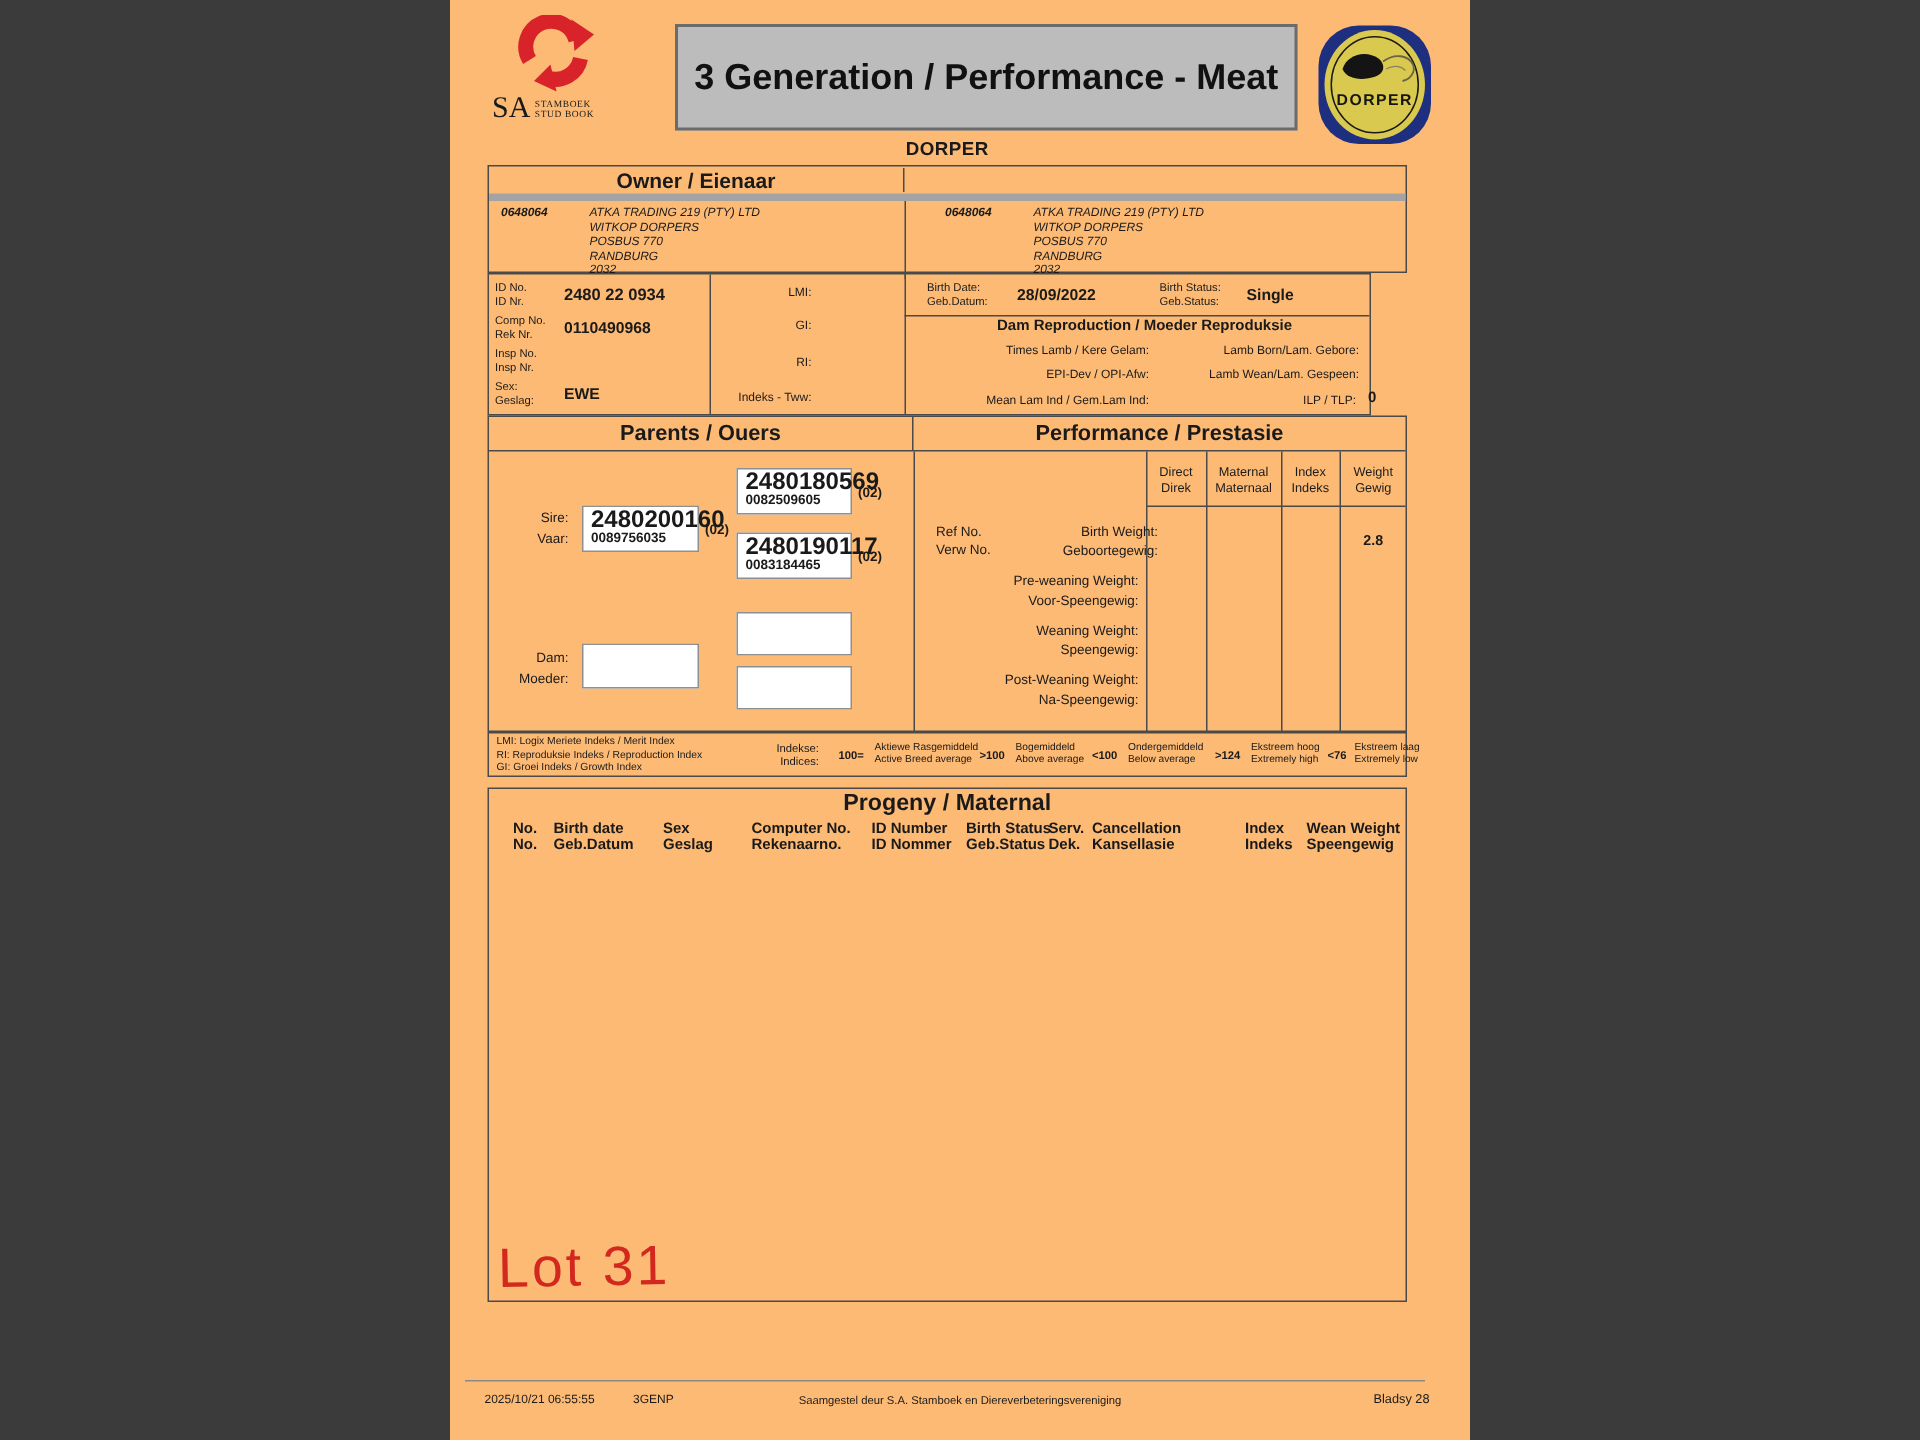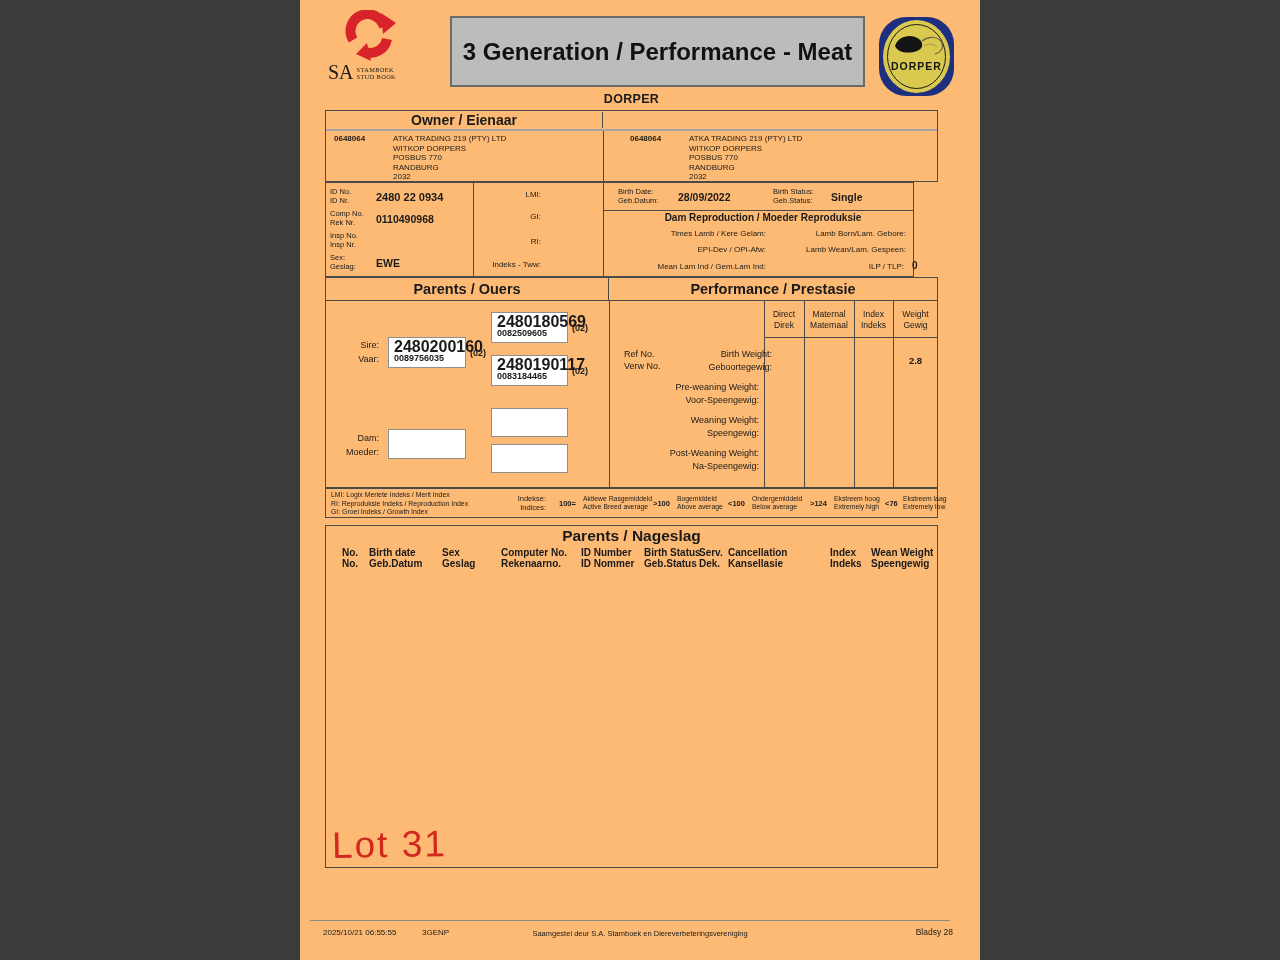--- a/index.html
+++ b/index.html
@@ -73,24 +73,24 @@
     <ellipse cx="39.5" cy="41.5" rx="29" ry="32" fill="none" stroke="#1a1a1a" stroke-width="1"></ellipse>
     <path d="M18 31 c3 -10 16 -13 24 -7 c5 4 4 10 -2 12 c-9 3 -19 2 -22 -5 z" fill="#141414"></path>
     <path d="M45 26 c8 -6 17 -4 20 2 c2 5 -2 10 -7 11" fill="none" stroke="#6b6346" stroke-width="1.2"></path>
     <path d="M47 31 c5 -3 10 -2 13 1" fill="none" stroke="#8a8160" stroke-width="0.8"></path>
     <text x="39.5" y="55" text-anchor="middle" font-family="Liberation Sans, sans-serif" font-weight="bold" font-size="10.5" letter-spacing="1" fill="#151515">DORPER</text>
   </svg>
 
   <div class="abs b c nw" style="left:0;top:92px;width:663px;font-size:12.5px;letter-spacing:0.3px;">DORPER</div>
 
   <div class="bx" style="left:25px;top:110px;width:613px;height:72px;">
-    <div style="height:18px;border-bottom:2px solid #a3a3a3;display:flex;align-items:center;">
+    <div style="height:18px;border-bottom:5px solid #a3a3a3;display:flex;align-items:center;">
       <div class="sechead" style="width:277px;border-right:1px solid #4a4a4a;box-sizing:border-box;">Owner / Eienaar</div>
     </div>
-    <div style="position:relative;height:52px;">
+    <div style="position:relative;height:52px;font-style:italic;">
       <div class="vl" style="left:277px;top:0;bottom:0;"></div>
       <div class="abs lbl8 b" style="left:8px;top:3px;">0648064</div>
       <div class="abs" style="left:67px;top:3px;">
         <div class="lbl8">ATKA TRADING 219 (PTY) LTD</div>
         <div class="lbl8">WITKOP DORPERS</div>
         <div class="lbl8">POSBUS 770</div>
         <div class="lbl8">RANDBURG</div>
         <div class="lbl8">2032</div>
       </div>
       <div class="abs lbl8 b" style="left:304px;top:3px;">0648064</div>
@@ -277,21 +277,21 @@
         <div>Extremely high</div>
     </div>
     <div class="legkey" style="left:559px;top:10px;">&lt;76</div>
     <div class="legtxt" style="left:577px;top:6px;">
       <div>Ekstreem laag</div>
         <div>Extremely low</div>
     </div>
   </div>
 
   <div class="bx" style="left:25px;top:525px;width:613px;height:343px;">
-    <div class="abs b c nw" style="left:0;top:1px;width:100%;font-size:15.5px;">Parents / Nageslag</div>
+    <div class="abs b c nw" style="left:0;top:1px;width:100%;font-size:15.5px;">Progeny / Maternal</div>
 
     <div class="pcol" style="left:16px;top:22px;">
       <div>No.</div>
         <div>No.</div>
     </div>
     <div class="pcol" style="left:43px;top:22px;">
       <div>Birth date</div>
         <div>Geb.Datum</div>
     </div>
     <div class="pcol" style="left:116px;top:22px;">

